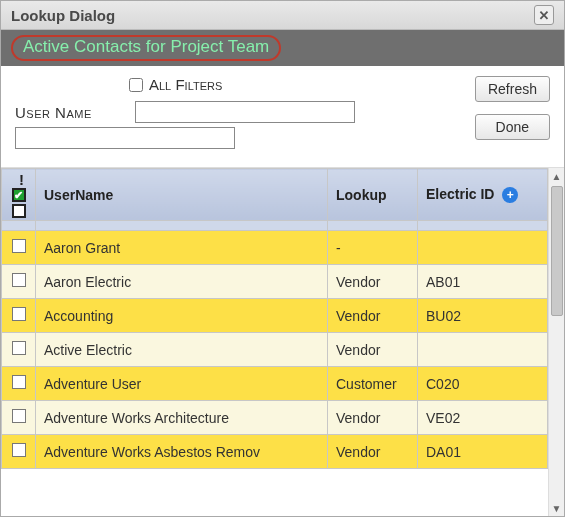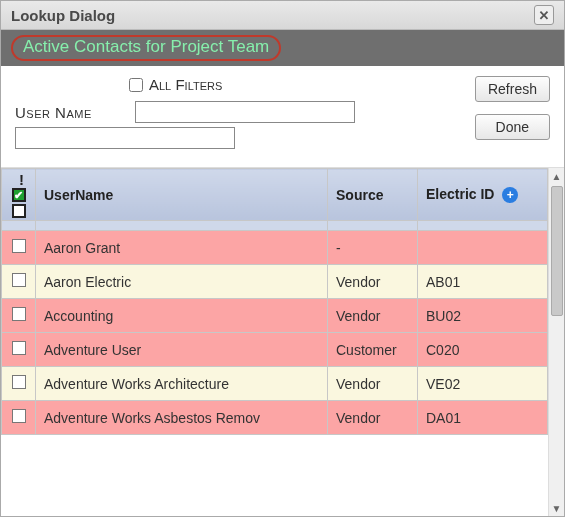--- a/index.html
+++ b/index.html
@@ -51,21 +51,21 @@
   }
   .scroll-arrow { height:16px; width:100%; color:#666; display:flex; align-items:center; justify-content:center; font-size:10px; cursor:pointer;}
   .scroll-thumb { width:12px; background:#c9c9c9; border:1px solid #aaa; border-radius:2px; height:130px; margin-top:2px; cursor:pointer;}
   .table-inner { margin-right:16px; }
   table { width:100%; border-collapse:collapse; table-layout:fixed; }
   th,td { border:1px solid #c7c7c7; text-align:left; vertical-align:middle; }
   th {
     background:linear-gradient(#cfd8ea,#b8c4dd); color:#222; font-weight:bold;
     padding:6px 8px; font-size:14px; height:52px;
   }
-  td { padding:6px 8px; background:#fca5a5; font-size:14px; color:#333; height:34px; overflow:hidden; white-space:nowrap; text-overflow:ellipsis;}
+  td { padding:6px 8px; background:#fde047; font-size:14px; color:#333; height:34px; overflow:hidden; white-space:nowrap; text-overflow:ellipsis;}
   tr.odd td { background:#faf7df; }
   .col-chk { width:34px; text-align:center; padding:2px 0; }
   .col-name { width:auto; }
   .col-src { width:90px; }
   .col-ext { width:130px; }
   .row-check { width:14px; height:14px; border:1px solid #777; display:inline-block; background:#fff; cursor:pointer;}
   .hdr-checks { display:flex; flex-direction:column; align-items:center; gap:2px; }
   .hdr-checks .cbox { width:14px; height:14px; border:2px solid #222; background:#fff; display:flex; align-items:center; justify-content:center;}
   .hdr-checks .cbox.green { background:#1fa031; color:#fff; font-size:11px; }
   .plus-badge {
@@ -120,21 +120,21 @@
         <thead>
           <tr>
             <th class="col-chk">
               <div class="exclaim">!</div>
               <div class="hdr-checks">
                 <span class="cbox green">✔</span>
                 <span class="cbox"></span>
               </div>
             </th>
             <th>UserName</th>
-            <th>Source</th>
+            <th>Lookup</th>
             <th>
               <span>Electric ID</span>
               <span class="plus-badge">
                 <span>+</span>
               </span>
             </th>
           </tr>
           <tr class="sep-row">
               <td></td>
               <td></td>
@@ -154,20 +154,26 @@
               <td>Aaron Electric</td>
               <td>Vendor</td>
               <td>AB01</td>
             </tr>
             <tr>
               <td class="col-chk"><span class="row-check"></span></td>
               <td>Accounting</td>
               <td>Vendor</td>
               <td>BU02</td>
             </tr>
+            <tr class="odd">
+              <td class="col-chk"><span class="row-check"></span></td>
+              <td>Active Electric</td>
+              <td>Vendor</td>
+              <td></td>
+            </tr>
             <tr>
               <td class="col-chk"><span class="row-check"></span></td>
               <td>Adventure User</td>
               <td>Customer</td>
               <td>C020</td>
             </tr>
             <tr class="odd">
               <td class="col-chk"><span class="row-check"></span></td>
               <td>Adventure Works Architecture</td>
               <td>Vendor</td>

